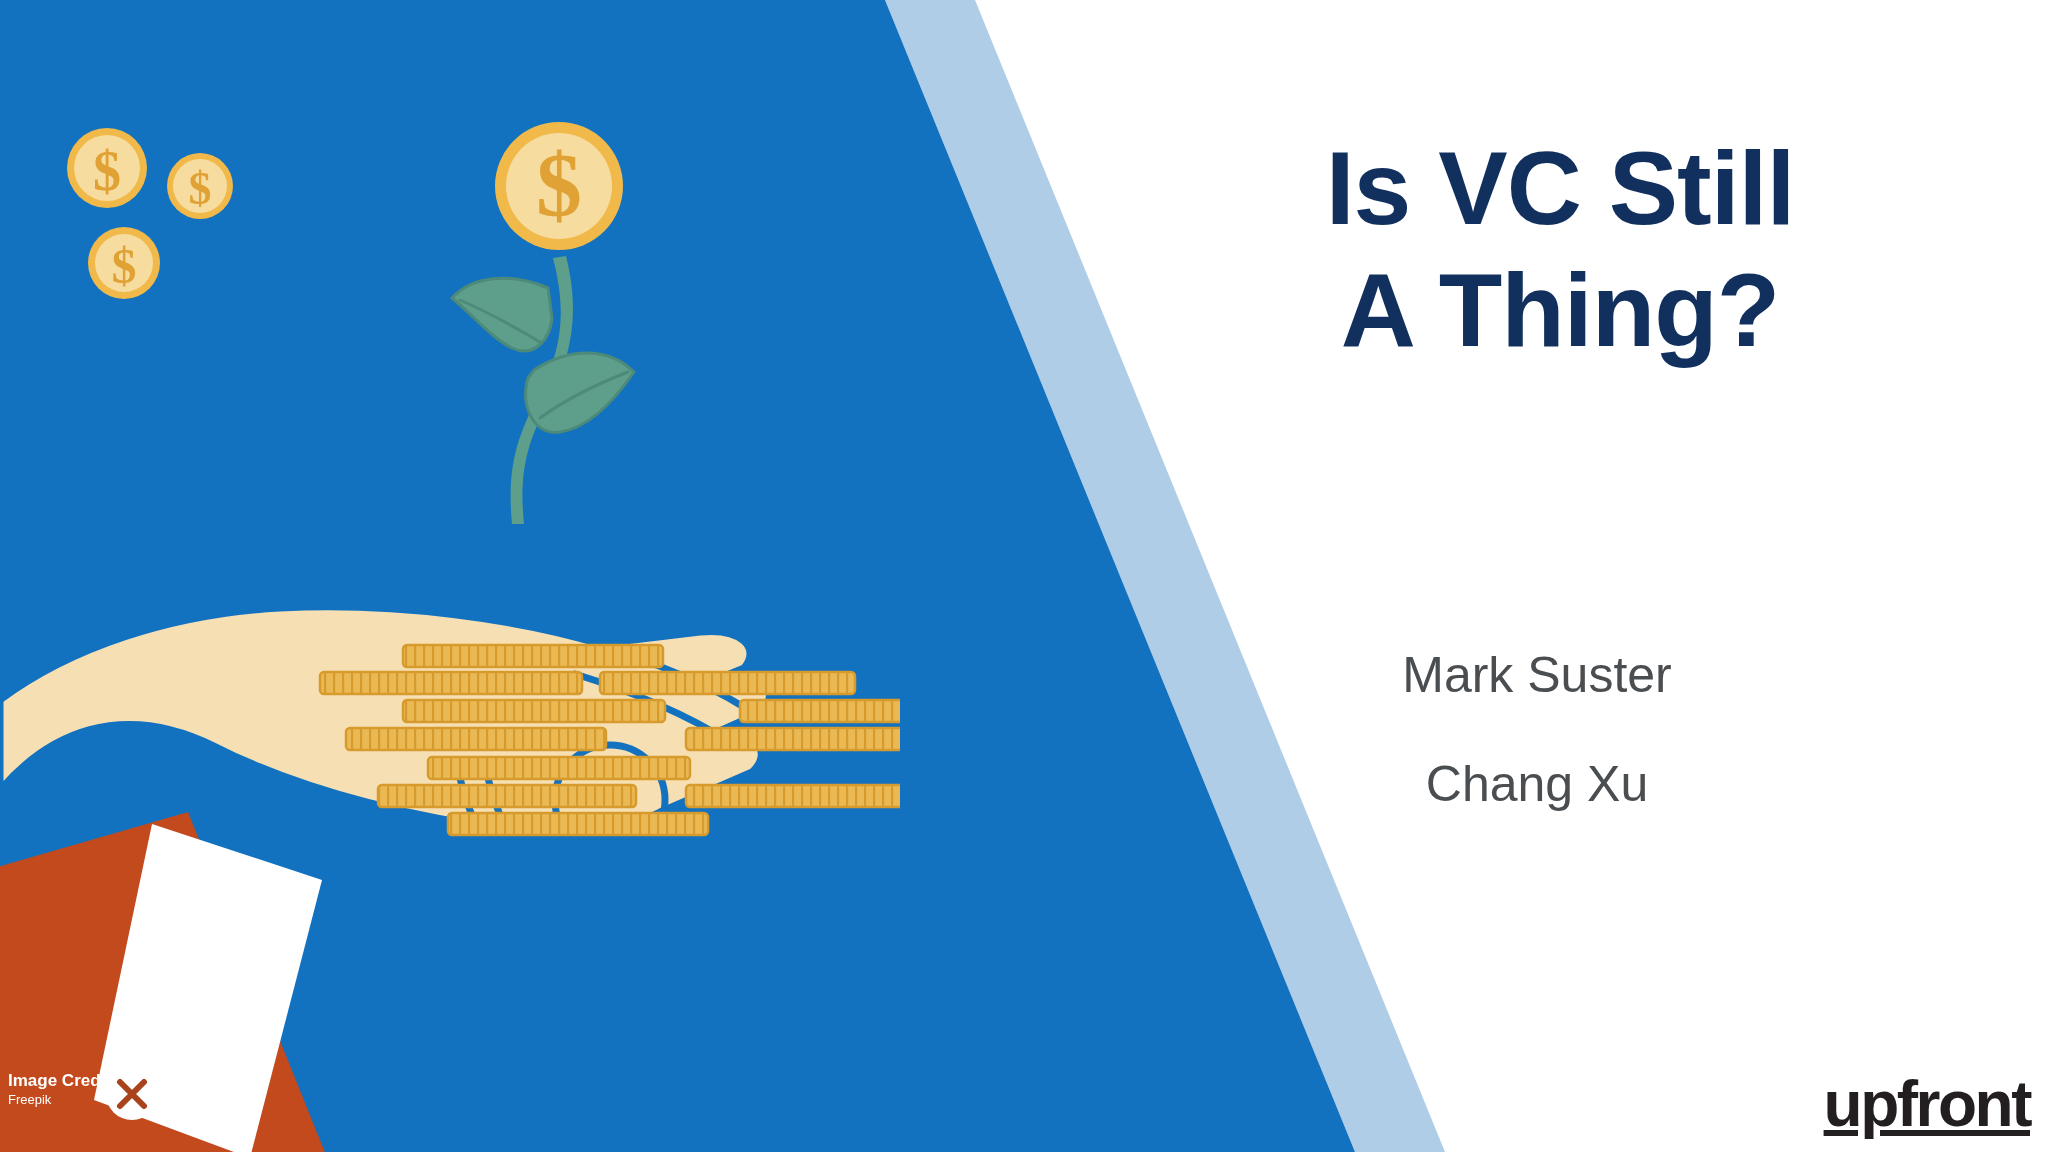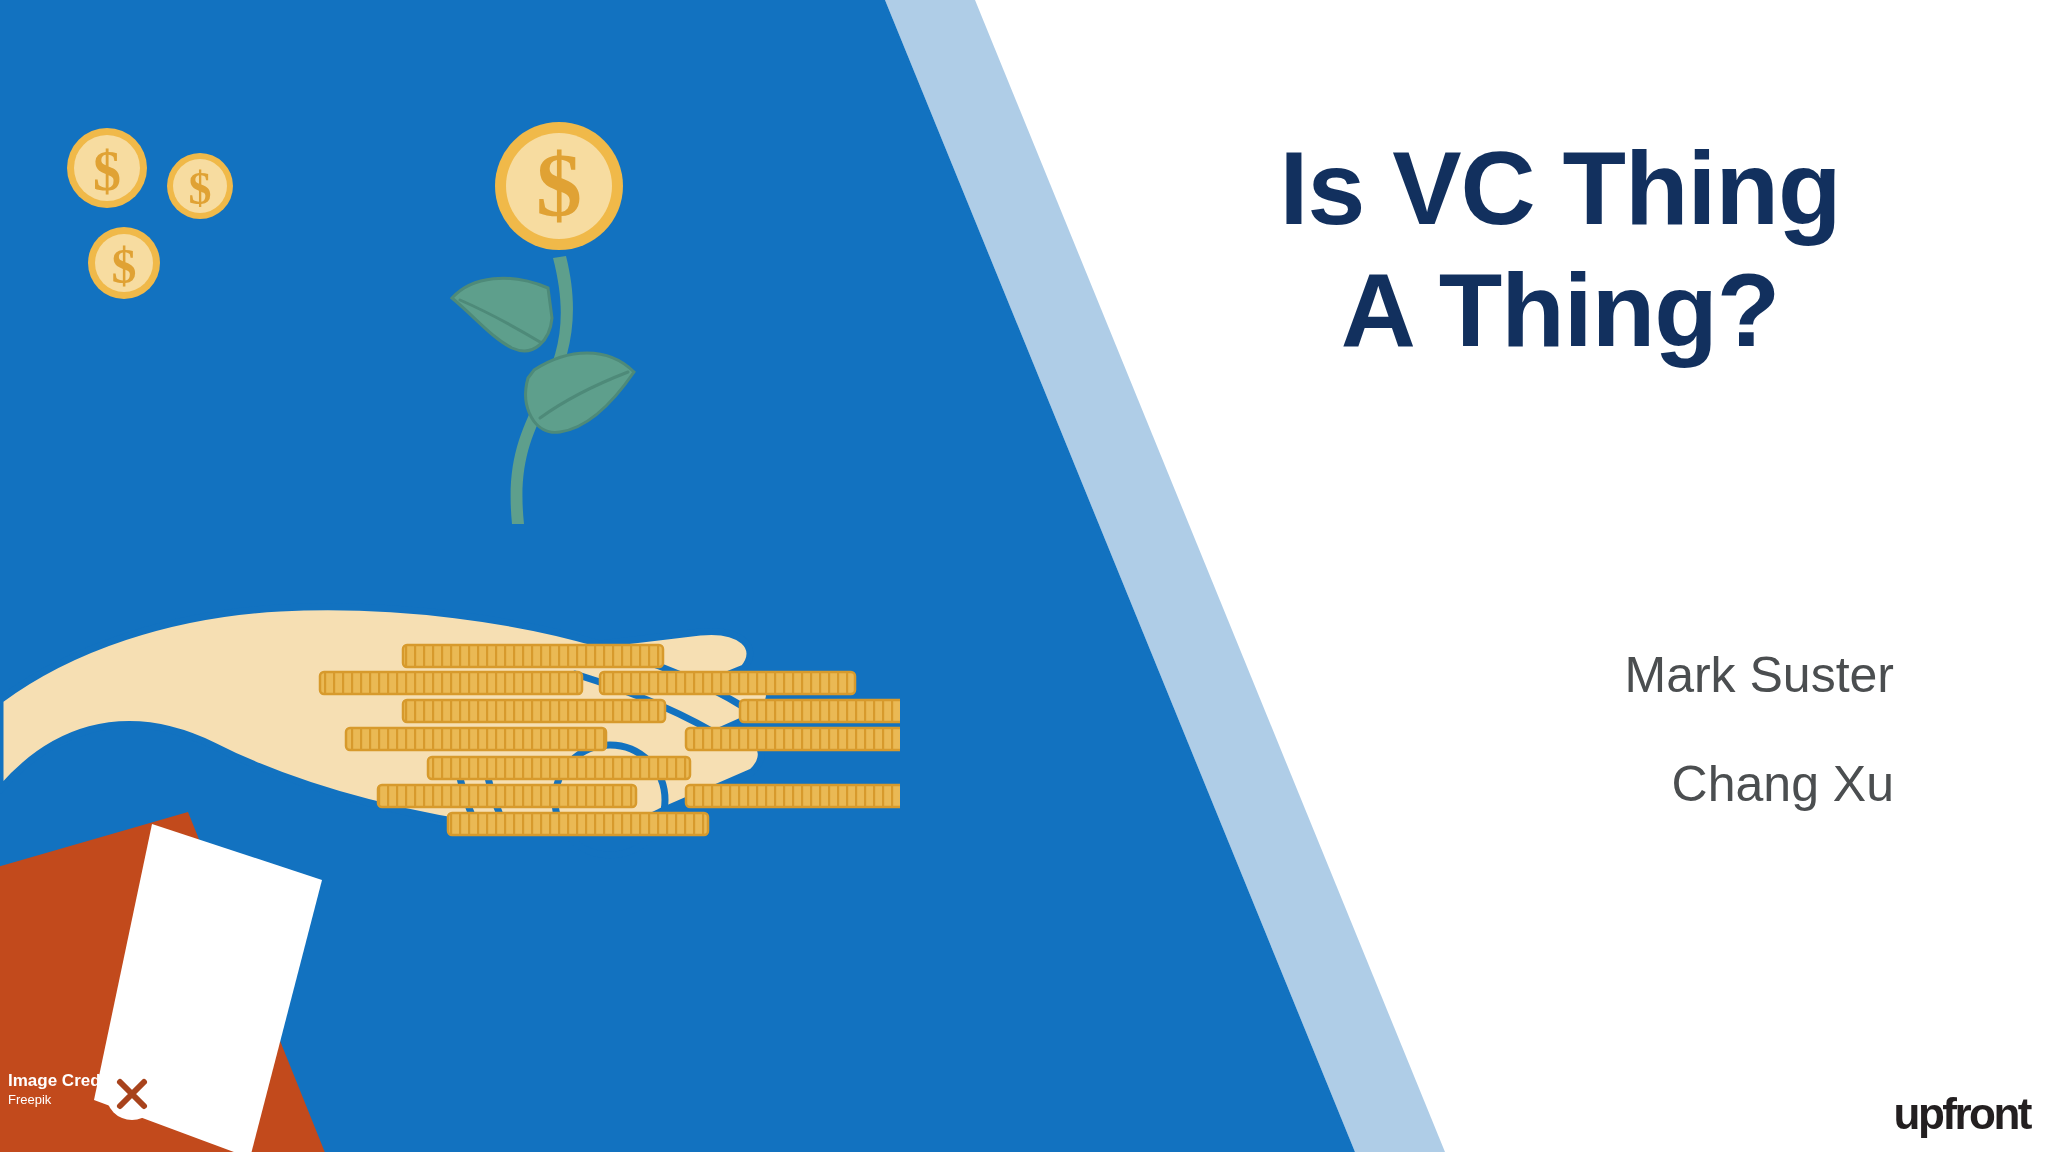--- a/index.html
+++ b/index.html
@@ -64,43 +64,45 @@
 
   .people-block {
     position: absolute;
     top: 645px;
     left: 0;
     width: 714px;
     text-align: right;
   }
   .person {
     margin-bottom: 48px;
+    text-align: center;
   }
   .person:last-child { margin-bottom: 13px; }
   .person-name,
   .person-handle {
     font-family: "Liberation Sans", sans-serif;
     font-weight: normal;
     font-size: 50px;
     line-height: 1.22;
     color: #4b4e50;
     white-space: nowrap;
   }
 
   
   .brand-logo {
     position: absolute;
     right: 18px;
     bottom: 16px;
     font-family: "Liberation Sans", sans-serif;
     font-weight: bold;
-    font-size: 44px;
+    font-size: 64px;
     letter-spacing: -2.5px;
     color: #231f20;
     line-height: 1;
+    text-decoration: underline;
   }
 
   
   .credit-wrap {
     position: absolute;
     left: 8px;
     bottom: 14px;
     width: 210px;
     height: 74px;
   }
@@ -234,21 +236,21 @@
     <div class="credit-source">Freepik</div>
     <svg class="credit-badge" viewBox="0 0 56 56">
       <circle cx="28" cy="28" r="26" fill="#ffffff"></circle>
       <path d="M16 16 L40 40 M40 16 L16 40" stroke="#a8431c" stroke-width="6" stroke-linecap="round"></path>
     </svg>
   </div>
 
   <div class="right-col">
 
     <div class="title-block">
-      <div class="title-line">Is VC Thing</div>
+      <div class="title-line">Is VC Still</div>
       <div class="title-line">A Thing?</div>
     </div>
 
     <div class="people-block">
       <div class="person">
         <div class="person-name">Mark Suster</div>
       </div>
       <div class="person">
         <div class="person-name">Chang Xu</div>
       </div>

